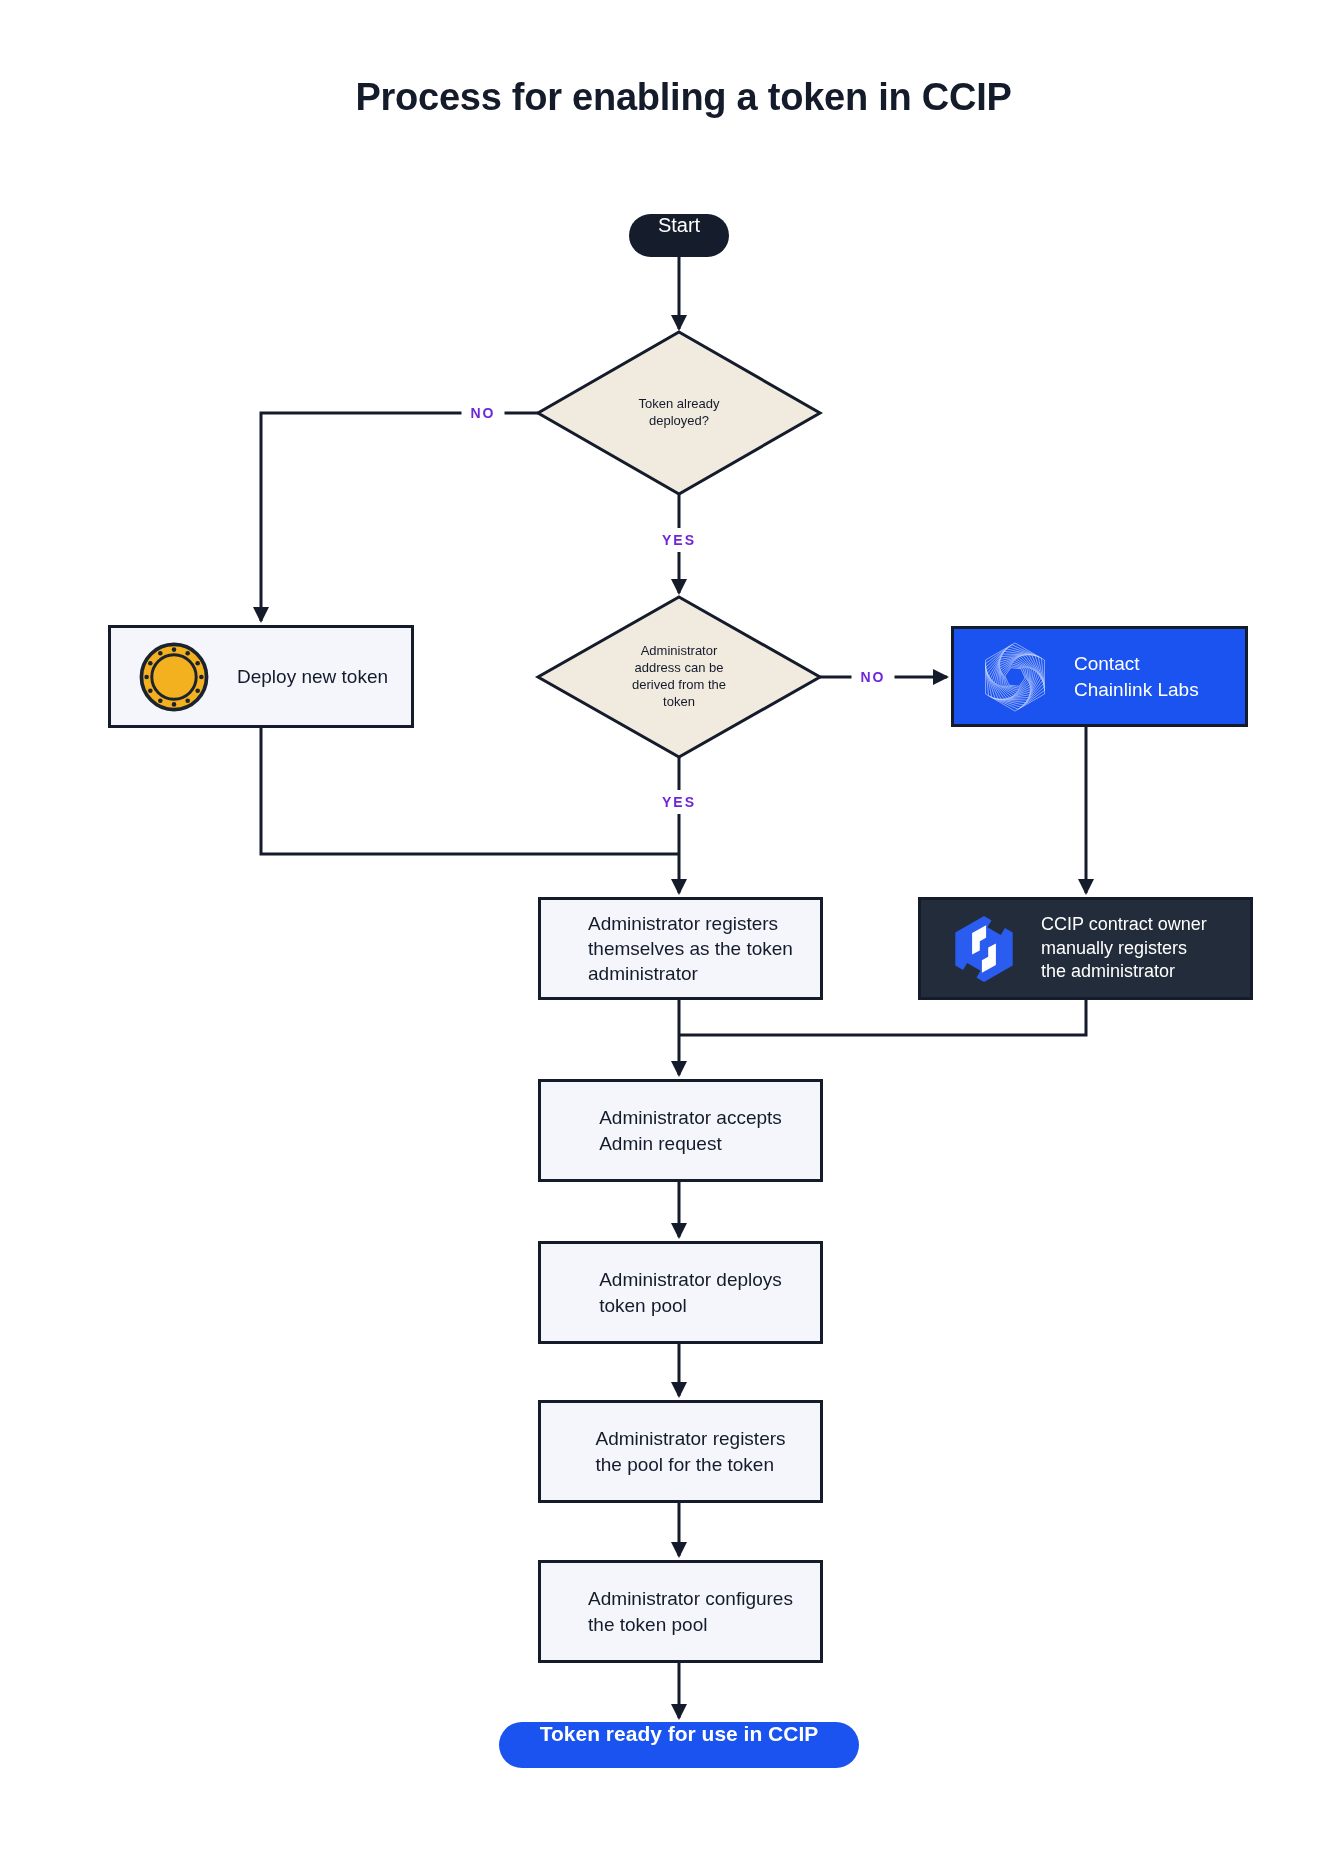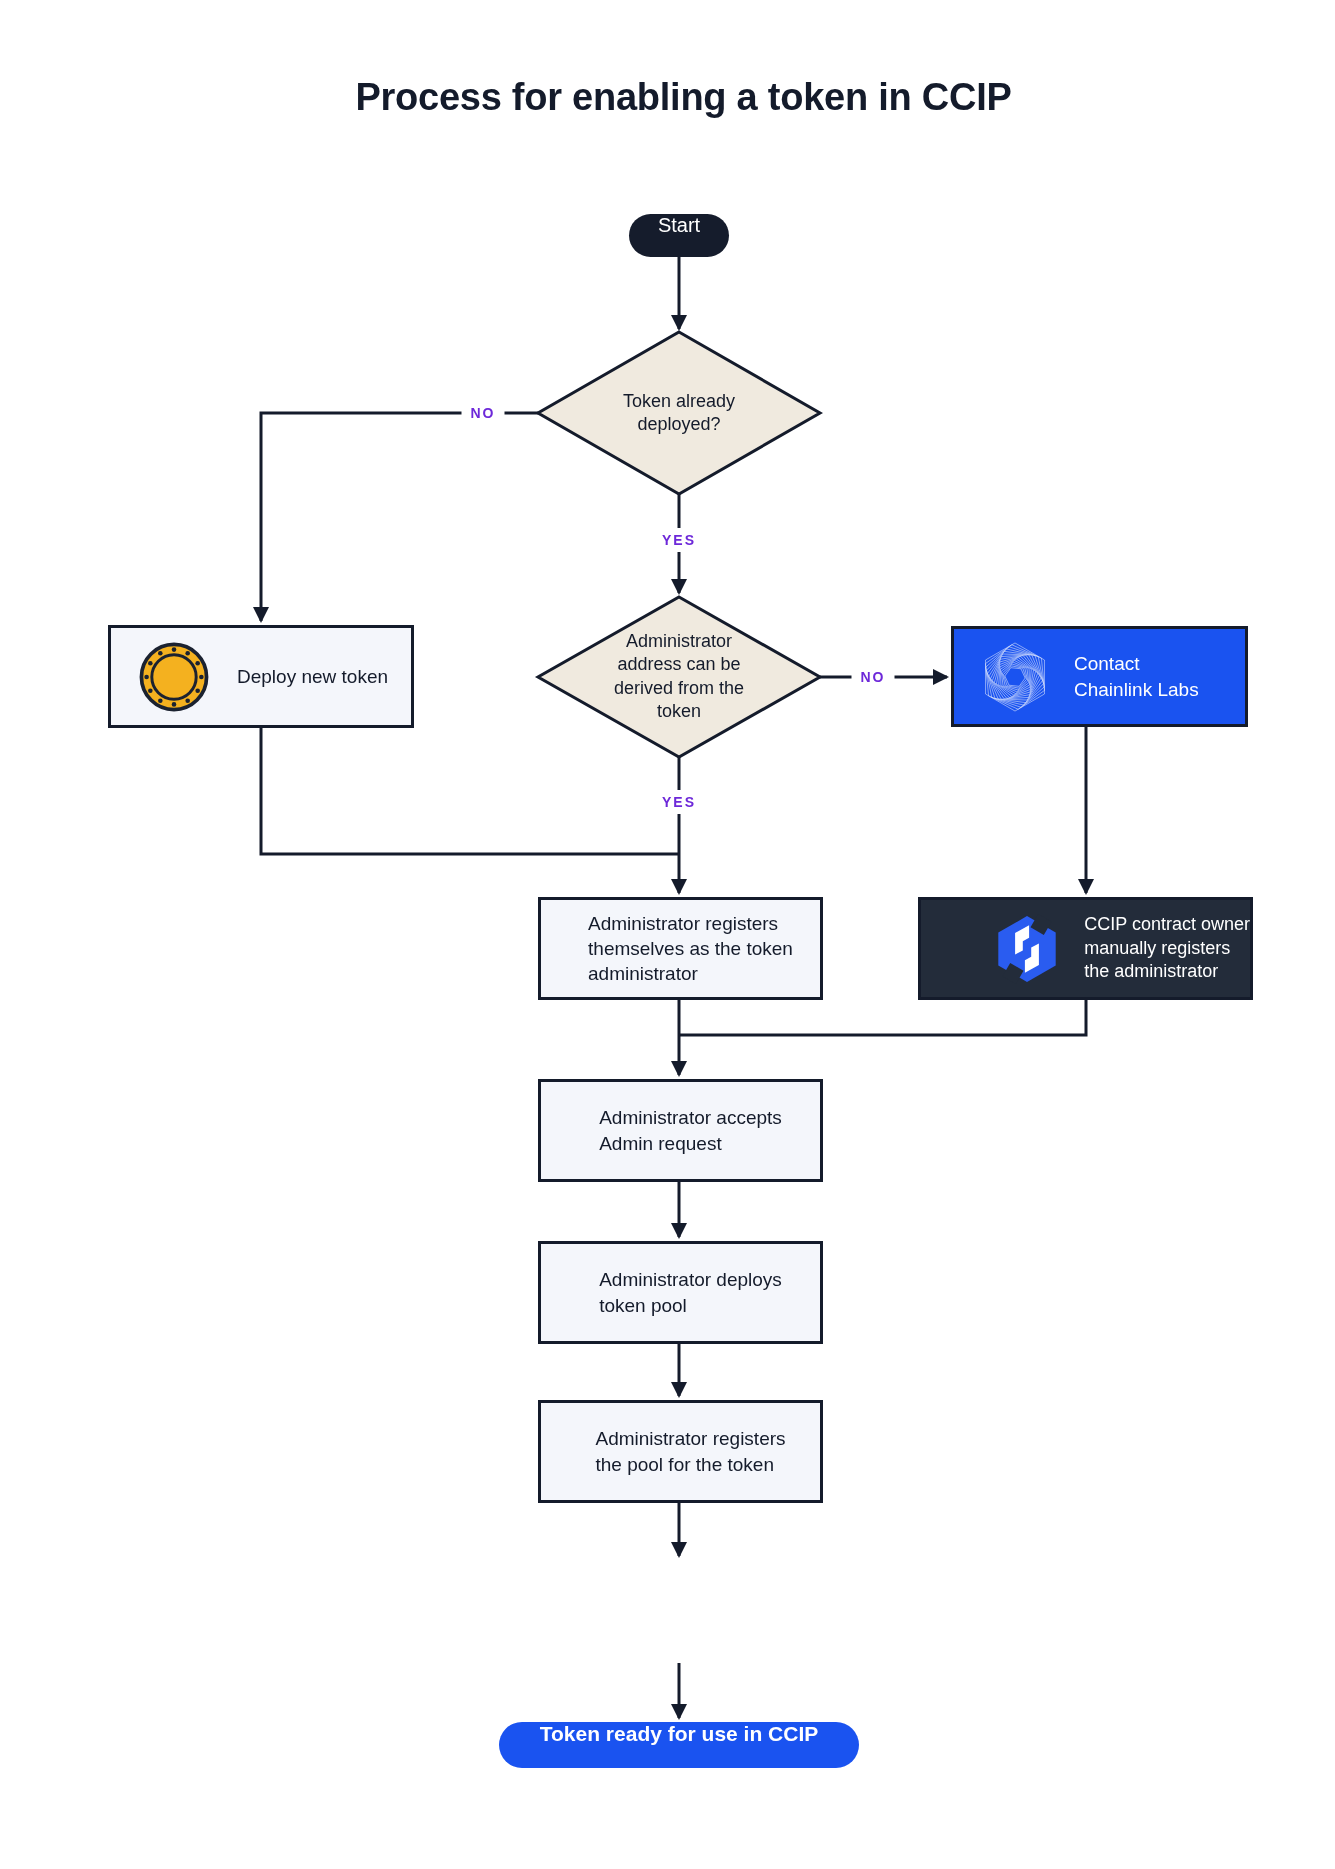--- a/index.html
+++ b/index.html
@@ -25,21 +25,21 @@
   .icon-wrap{flex:0 0 auto;display:flex;align-items:center;justify-content:center;}
   .node .txt{white-space:pre-line;}
   .pill{
     position:absolute;box-sizing:border-box;display:flex;align-items:flex-start;justify-content:center;
     color:#fff;white-space:nowrap;
   }
   .pill.start{background:#151C2C;border-radius:22px;font-size:20px;font-weight:500;}
   .pill.end{background:#1A53F0;border-radius:23px;font-size:21px;font-weight:700;}
   .diamond-label{
     position:absolute;transform:translate(-50%,-50%);text-align:center;
-    font-size:18px;line-height:1.3;font-weight:500;white-space:pre-line;color:#141B2B;
+    font-size:13px;line-height:1.3;font-weight:500;white-space:pre-line;color:#141B2B;
   }
   .edge-label{
     position:absolute;transform:translate(-50%,-50%);background:#ffffff;
     padding:4px 9px;font-size:14px;font-weight:700;letter-spacing:2px;color:#6d28d9;
   }
   .gap26{width:26px;flex:0 0 auto;}
   .gap22{width:22px;flex:0 0 auto;}
 </style>
 </head>
 <body>
@@ -141,21 +141,21 @@
     <span class="txt">Contact
 Chainlink Labs</span>
   </div>
 
   <div class="node" style="left:522px;top:897px;width:285px;height:103px;">
     <span class="txt">Administrator registers
 themselves as the token
 administrator</span>
   </div>
 
-  <div class="node row dark" style="left:902px;top:897px;width:335px;height:103px;padding-left:35px;justify-content:flex-end;">
+  <div class="node row dark" style="left:902px;top:897px;width:335px;height:103px;padding-left:28px;">
     <span class="icon-wrap">
       <svg width="70" height="70" viewBox="0 0 100 100">
         <polygon points="50,3 91,26.5 91,73.5 50,97 9,73.5 9,26.5" fill="#2A5CF0"></polygon>
         <rect x="59" y="4" width="22" height="22" fill="#232C3A" transform="rotate(30 70 15)"></rect>
         <rect x="19" y="74" width="22" height="22" fill="#232C3A" transform="rotate(30 30 85)"></rect>
         <path d="M33,27 L53,16 L53,34 L44,39 L44,52 L33,58 Z" fill="#ffffff"></path>
         <path d="M67,73 L47,84 L47,66 L56,61 L56,48 L67,42 Z" fill="#ffffff"></path>
       </svg>
     </span>
     <span class="gap22"></span>
@@ -172,18 +172,22 @@
   <div class="node" style="left:522px;top:1241px;width:285px;height:103px;">
     <span class="txt">Administrator deploys
 token pool</span>
   </div>
 
   <div class="node" style="left:522px;top:1400px;width:285px;height:103px;">
     <span class="txt">Administrator registers
 the pool for the token</span>
   </div>
 
+  <div class="node" style="left:522px;top:1560px;width:285px;height:103px;">
+    <span class="txt">Administrator configures
+the token pool</span>
+  </div>
 
   <div class="pill end" style="left:483px;top:1722px;width:360px;height:46px;">
     <span>Token ready for use in CCIP</span>
   </div>
 
 </div>
 
 </body></html>

